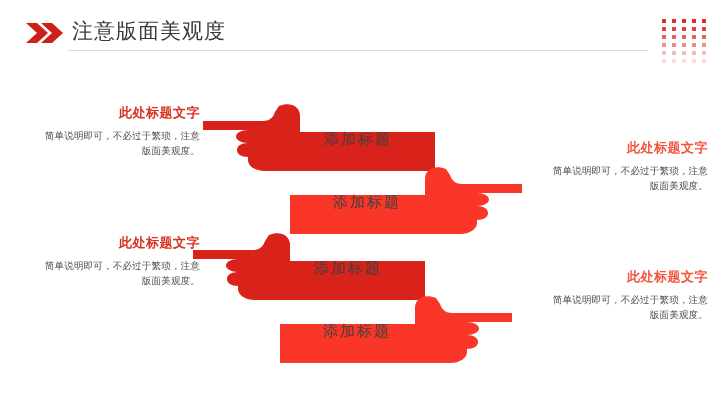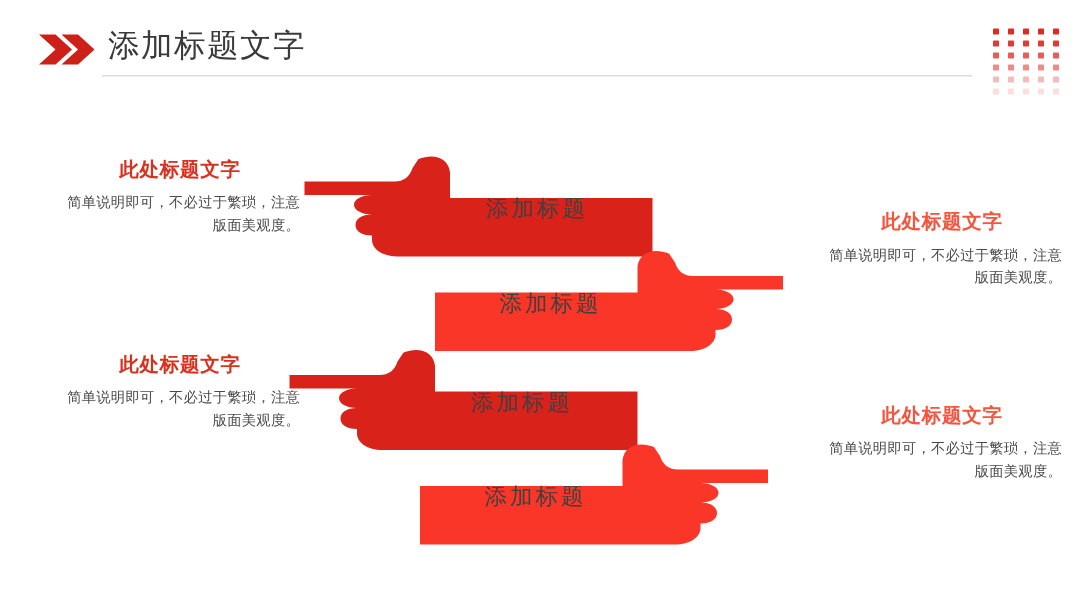--- a/index.html
+++ b/index.html
@@ -105,21 +105,20 @@
   .textblock {
     position: absolute;
     width: 160px;
   }
   .textblock .tb-title {
     font-size: 13px;
     font-weight: bold;
     line-height: 18px;
     margin: 0 0 6px 0;
     letter-spacing: 0.5px;
-    text-align: center;
   }
   .textblock .tb-body {
     font-size: 9.5px;
     color: #4a4a4a;
     line-height: 15px;
     margin: 0;
     letter-spacing: 0.2px;
   }
   .textblock.align-right { text-align: right; }
 </style>
@@ -130,21 +129,21 @@
 
   <div class="header">
 
     <div class="chevrons">
       <svg width="44" height="22" viewBox="0 0 44 22" aria-hidden="true">
         <polygon points="0,1 11,1 22,11 11,21 0,21 11,11" fill="#cc2018"></polygon>
         <polygon points="15,1 26,1 37,11 26,21 15,21 26,11" fill="#cc2018"></polygon>
       </svg>
     </div>
 
-    <div class="header-title">添加标题文字</div>
+    <div class="header-title">注意版面美观度</div>
 
     <div class="header-rule"></div>
 
     <div class="dot-grid">
       <i style="opacity:0.95"></i>
         <i style="opacity:0.95"></i>
         <i style="opacity:0.95"></i>
         <i style="opacity:0.95"></i>
         <i style="opacity:0.95"></i>
       <i style="opacity:0.88"></i>

